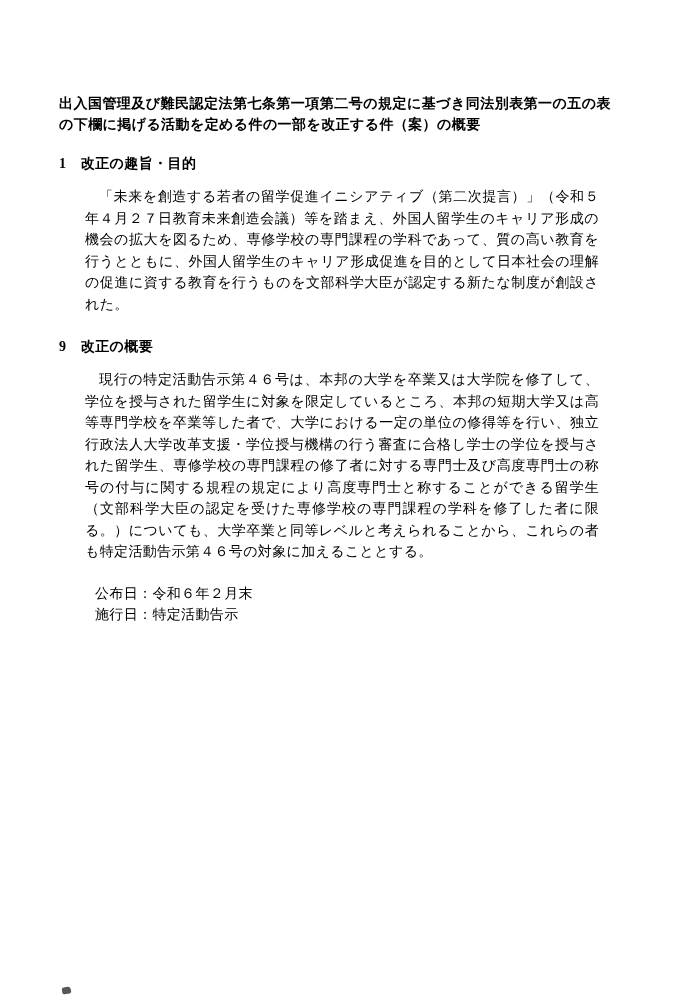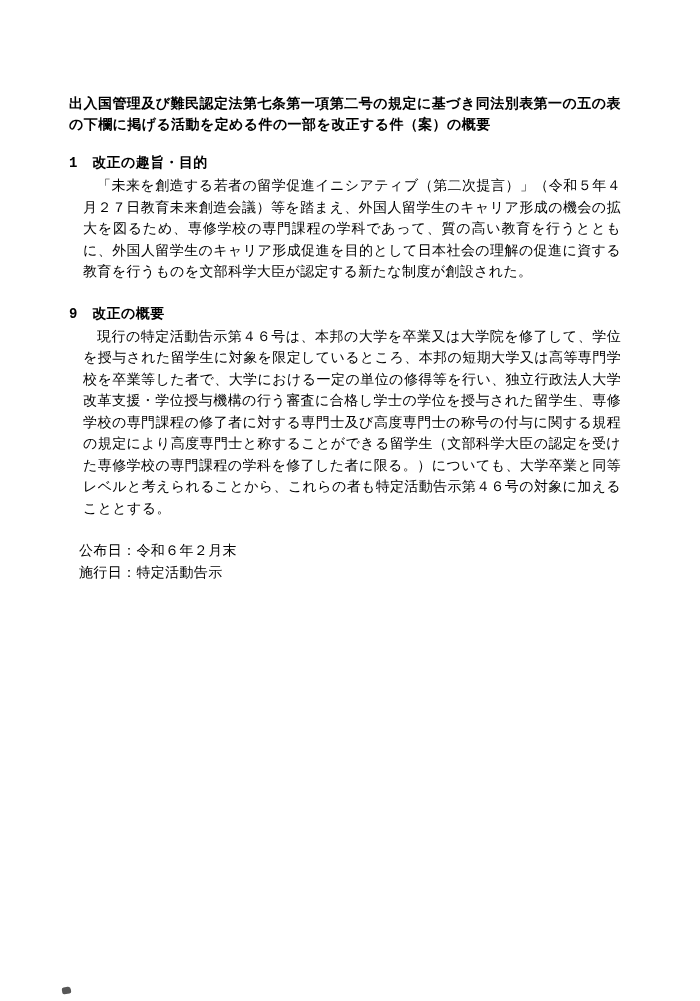--- a/index.html
+++ b/index.html
@@ -12,58 +12,58 @@
     width: 700px;
     height: 1001px;
     margin: 0 auto;
     background: #ffffff;
     overflow: hidden;
     color: #000000;
   }
   .content {
     position: absolute;
     top: 93px;
-    left: 69px;
+    left: 59px;
     width: 552px;
   }
   .doc-title {
     font-family: "Liberation Sans", "DejaVu Sans", sans-serif;
     font-weight: bold;
     font-size: 14px;
     line-height: 21px;
     text-align: justify;
     letter-spacing: 0.4px;
     margin: 0 0 18px 0;
   }
   .section {
     margin-bottom: 21px;
   }
   .section-heading {
-    font-family: Liberation Mono, monospace;
+    font-family: Liberation Serif, serif;
     font-weight: bold;
     font-size: 14px;
     line-height: 21px;
     letter-spacing: 0.4px;
     margin: 15px 0 1px 0;
   }
   .section-body {
     margin-left: 14px;
     font-family: "Liberation Serif", "DejaVu Serif", serif;
     font-size: 14px;
     line-height: 21.5px;
     text-align: justify;
     letter-spacing: 0.35px;
   }
   .section-body p {
-    margin: 0;
+    margin: 12px;
     text-indent: 1em;
   }
   .plain-lines {
-    margin-left: 10px;
-    font-family: Liberation Serif, serif;
+    margin-left: 36px;
+    font-family: Liberation Mono, monospace;
     font-size: 14px;
     line-height: 21.5px;
     letter-spacing: 0.35px;
   }
   .plain-lines div {
     margin: 0;
   }
   .scan-artifact {
     position: absolute;
     left: 62px;

